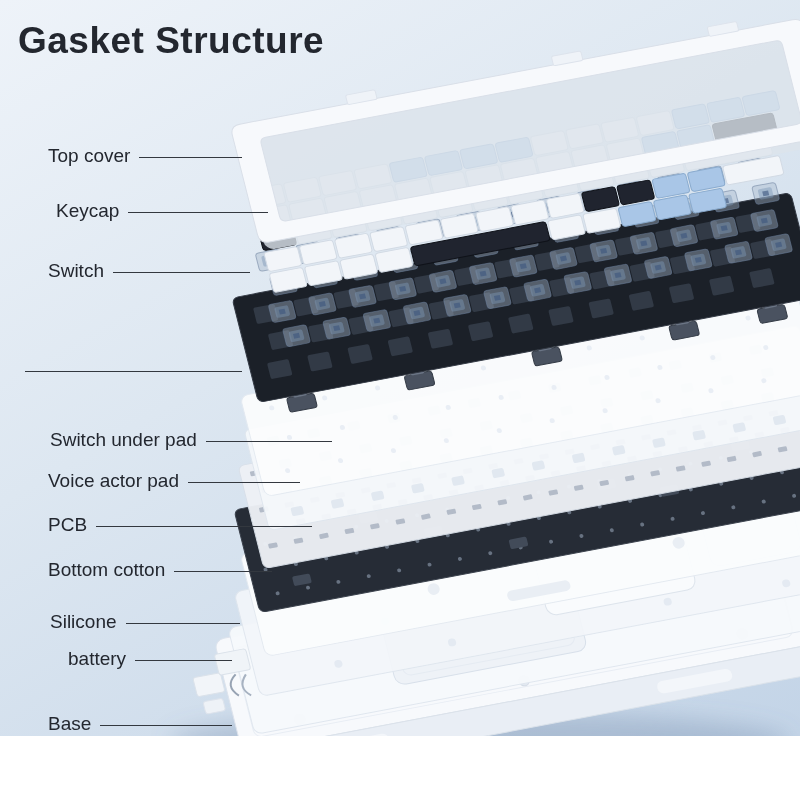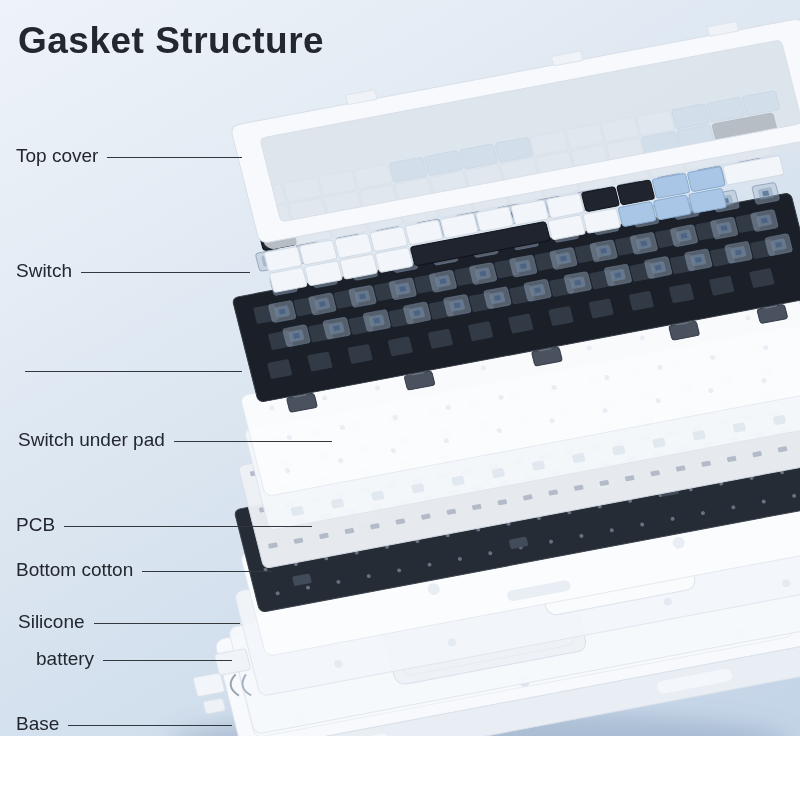--- a/index.html
+++ b/index.html
@@ -10,21 +10,21 @@
   }
   .stage svg{position:absolute;left:0;top:0;}
   .page-title{
     position:absolute;left:18px;top:20px;margin:0;
     font-size:37px;font-weight:700;color:#23272f;letter-spacing:.5px;
   }
   .callout{
     position:absolute;left:16px;display:flex;align-items:center;height:24px;
   }
   .callout-text{
-    font-size:19px;color:#23272f;white-space:nowrap;line-height:24px;
+    font-size:19px;color:#23272f;white-space:nowrap;line-height:24px;margin-left:32px;
   }
   .callout-line{
     flex:1;height:0;border-top:1.5px solid #33383f;margin-left:9px;margin-top:2px;
   }
 </style>
 </head>
 <body>
 
 <div class="stage">
 
@@ -661,31 +661,39 @@
       <rect x="489" y="-9" width="30" height="10" rx="2" fill="#eff3f8" stroke="#dde3ec"></rect>
     </g>
   </svg>
 
   <h1 class="page-title">Gasket Structure</h1>
 
   <div class="callout" style="top:144px;width:226px">
     <span class="callout-text">Top cover</span>
     <span class="callout-line"></span>
   </div>
+  <div class="callout" style="top:199px;left:24px;width:244px">
+    <span class="callout-text">Keycap</span>
+    <span class="callout-line"></span>
+  </div>
   <div class="callout" style="top:259px;width:234px">
     <span class="callout-text">Switch</span>
     <span class="callout-line"></span>
   </div>
   <div class="callout" style="top:358px;width:226px">
     <span class="callout-line"></span>
   </div>
   <div class="callout" style="top:428px;left:18px;width:314px">
     <span class="callout-text">Switch under pad</span>
     <span class="callout-line"></span>
   </div>
+  <div class="callout" style="top:469px;width:284px">
+    <span class="callout-text">Voice actor pad</span>
+    <span class="callout-line"></span>
+  </div>
   <div class="callout" style="top:513px;width:296px">
     <span class="callout-text">PCB</span>
     <span class="callout-line"></span>
   </div>
   <div class="callout" style="top:558px;width:256px">
     <span class="callout-text">Bottom cotton</span>
     <span class="callout-line"></span>
   </div>
   <div class="callout" style="top:610px;left:18px;width:222px">
     <span class="callout-text">Silicone</span>

